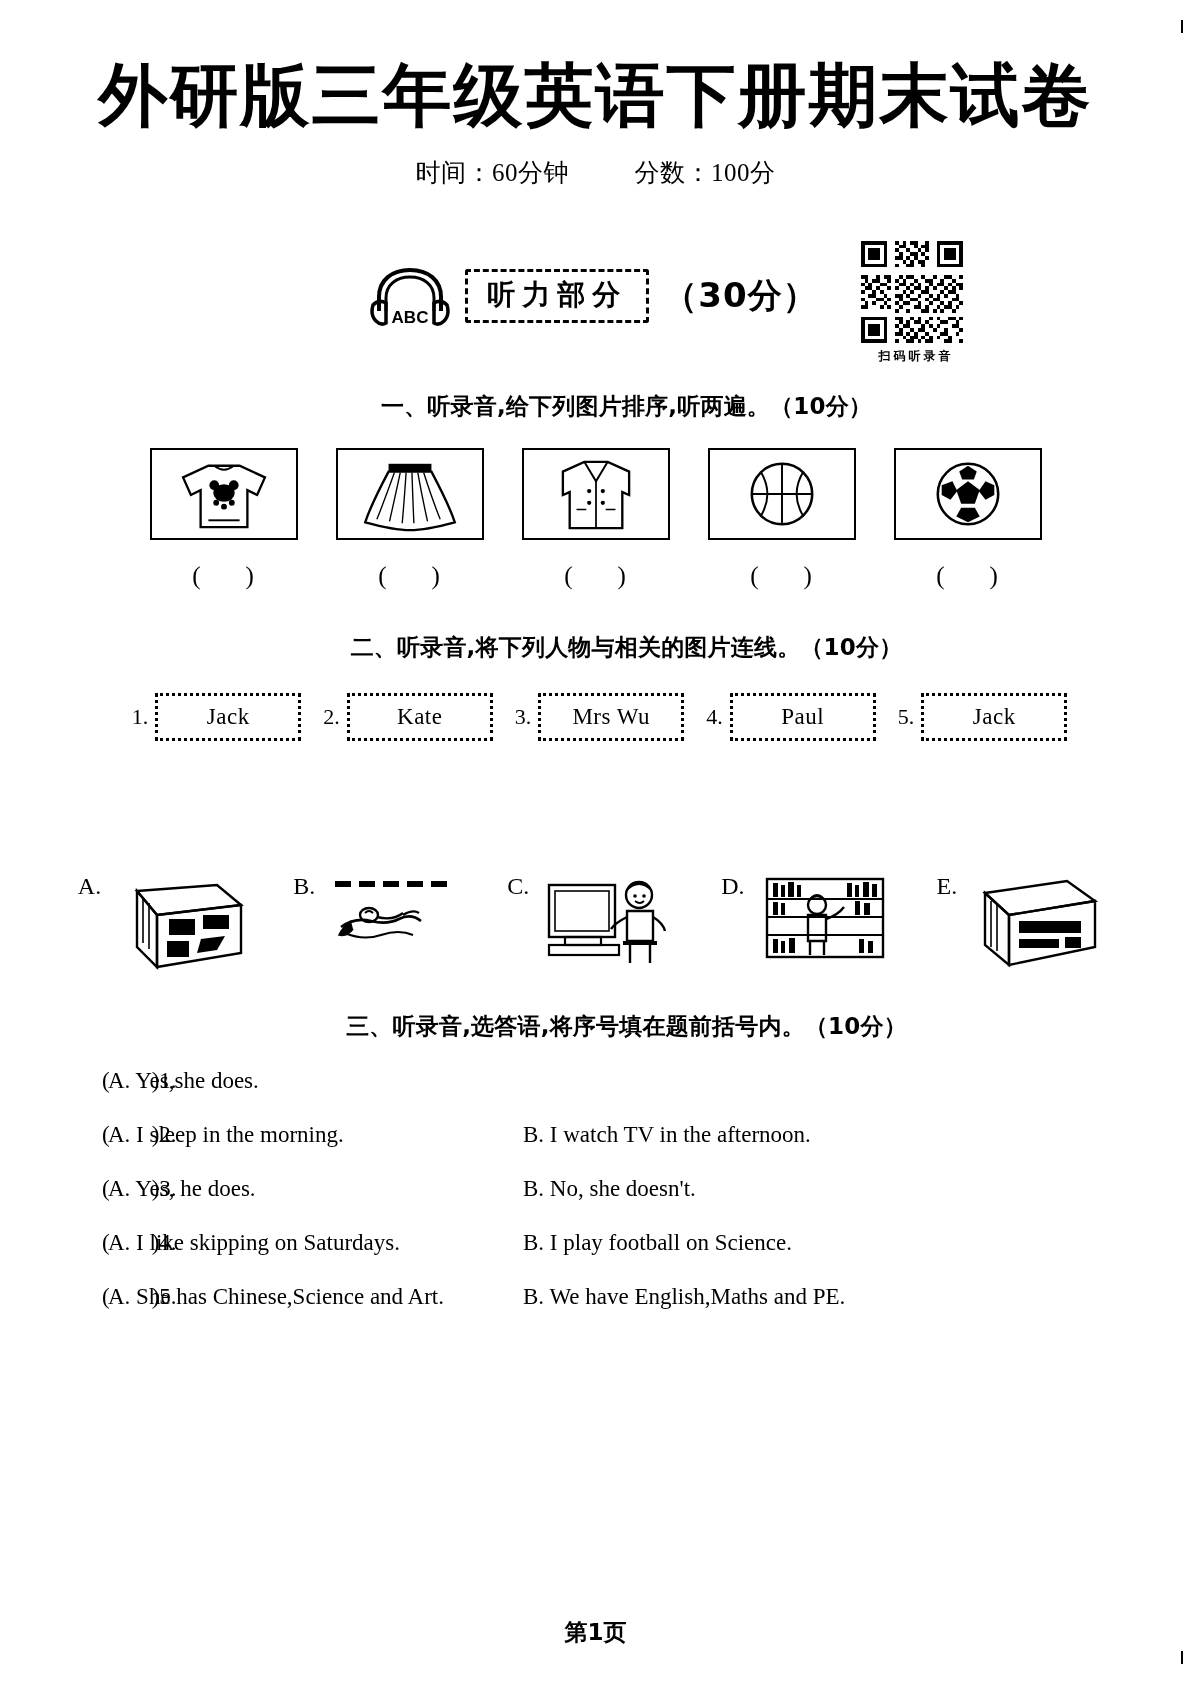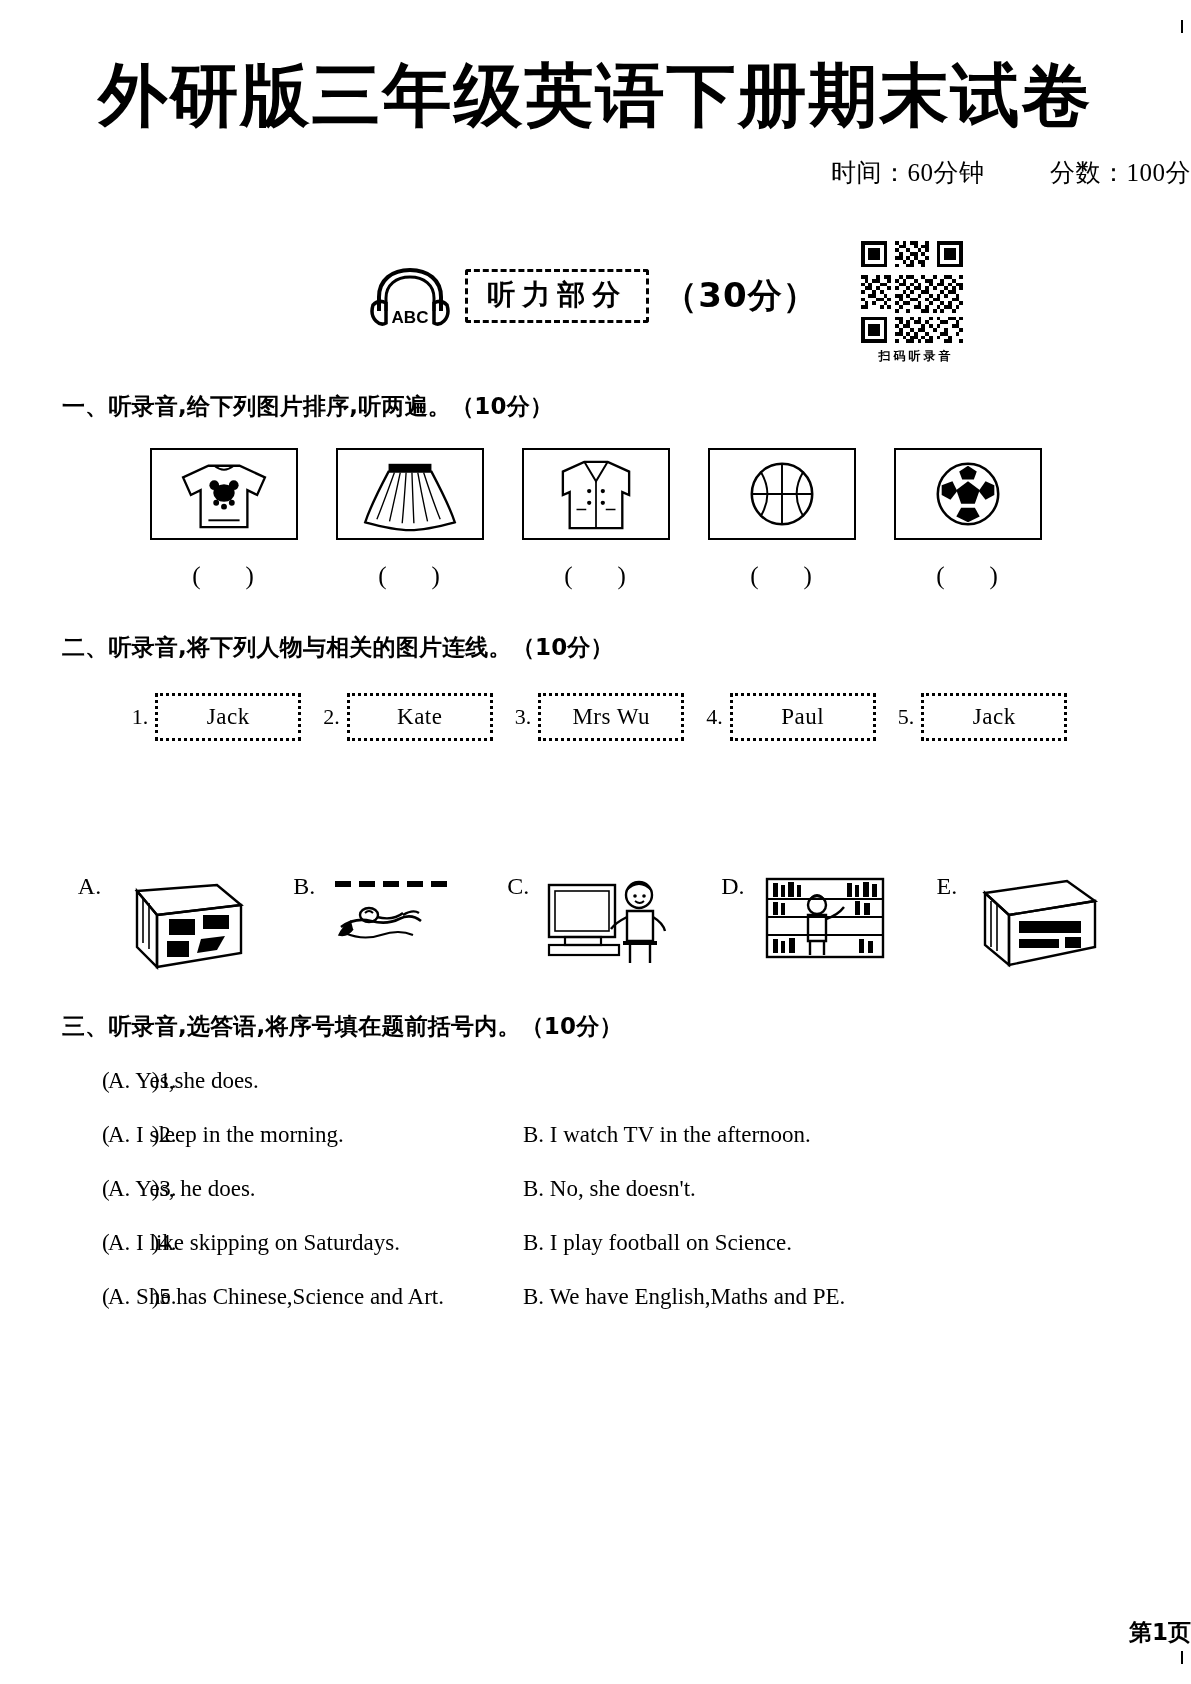--- a/index.html
+++ b/index.html
@@ -28,21 +28,21 @@
     font-family: "DejaVu Sans", "Liberation Sans", sans-serif;
     font-weight: bold;
     font-size: 69px;
     letter-spacing: 2px;
     margin: 0;
     padding-top: 58px;
     line-height: 1.1;
     white-space: nowrap;
   }
   .subtitle-row {
-    text-align: right;
+    text-align: center;
     font-size: 25px;
     font-family: "Liberation Serif", serif;
     margin-top: 22px;
     letter-spacing: 0.5px;
   }
   .subtitle-row .gap { display: inline-block; width: 52px; }
 
   
   .score-table-wrap {
     margin: 26px auto 0 auto;
@@ -123,20 +123,21 @@
   }
 
   
   .section-heading {
     font-family: "DejaVu Sans", "Liberation Sans", sans-serif;
     font-weight: bold;
     font-size: 23px;
     margin-left: 62px;
     letter-spacing: 0.2px;
     white-space: nowrap;
+    text-align: center;
   }
 
   
   .pic-row {
     display: flex;
     justify-content: center;
     gap: 38px;
     margin-top: 26px;
   }
   .pic-cell { width: 148px; text-align: center; }
@@ -209,21 +210,21 @@
   }
   .q3-paren .sp { display: inline-block; width: 42px; }
   .q3-a { width: 415px; }
   .q3-b { width: 420px; }
 
   
   .page-footer {
     position: absolute;
     bottom: 36px;
     left: 0; right: 0;
-    text-align: right;
+    text-align: center;
     font-size: 23px;
     font-family: "DejaVu Sans", "Liberation Sans", sans-serif;
     font-weight: bold;
   }
   .corner-tick {
     position: absolute;
     background: #000;
     width: 2px; height: 13px;
   }
 </style>

